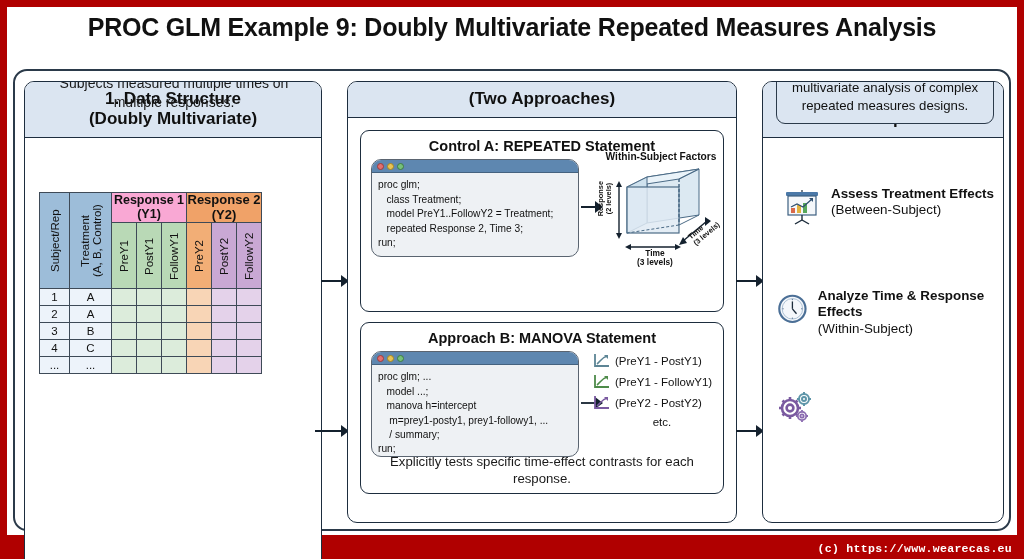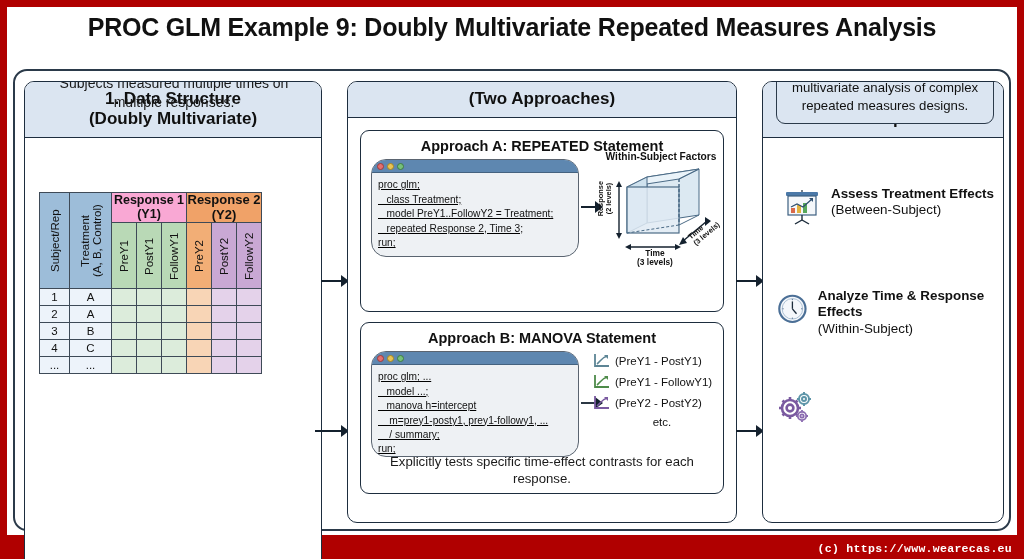--- a/index.html
+++ b/index.html
@@ -119,24 +119,23 @@
     text-align: center;
     font-weight: bold;
     font-size: 14.5px;
     color: #111;
     padding-top: 7px;
   }
 
   .codewin {
     position: absolute;
     border: 1.2px solid #5a6470;
-    border-radius: 15px;
+    border-radius: 10px;
     background: #eef1f4;
     overflow: hidden;
-    text-decoration: underline;
   }
   .codewin .bar {
     height: 13px;
     background: #5e87b0;
     border-bottom: 1px solid #44627f;
     display: flex;
     align-items: center;
     gap: 3px;
     padding-left: 5px;
   }
@@ -322,21 +321,21 @@
         <polygon points="26,2 34,8 26,14" fill="#14212e"></polygon>
       </svg>
 
       <div class="panel" id="panel2">
         <div class="panel-header">
           <div>(Two Approaches)</div>
         </div>
         <div class="panel-body">
 
           <div class="sub-box" id="approachA">
-            <div class="sub-title">Approach A: REPEATED Statement</div>
+            <div class="sub-title">Control A: REPEATED Statement</div>
 
             <div class="codewin" id="codeA">
               <div class="bar">
                 <span class="dot r"></span>
                 <span class="dot y"></span>
                 <span class="dot g"></span>
               </div>
               <pre>proc glm;
    class Treatment;
    model PreY1..FollowY2 = Treatment;

